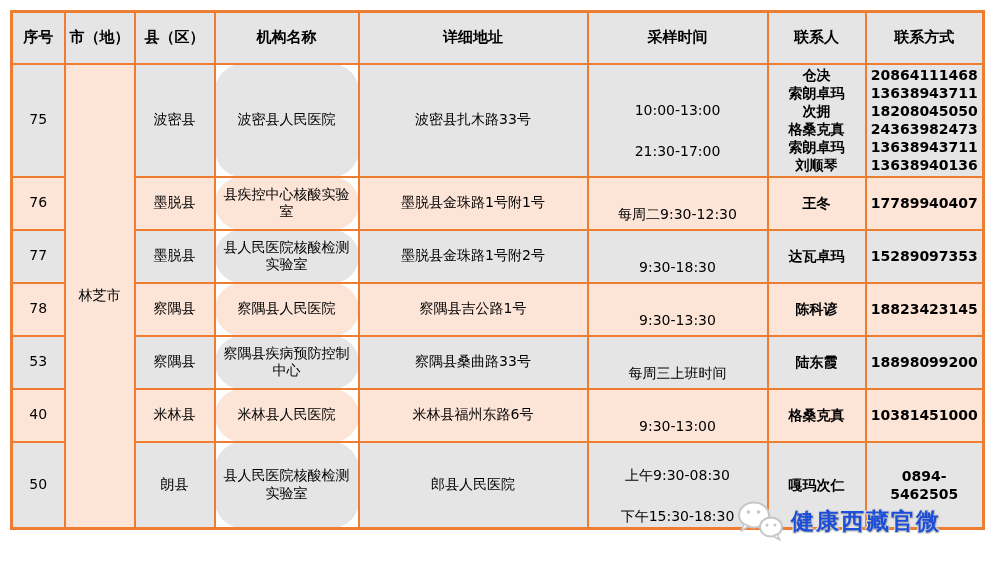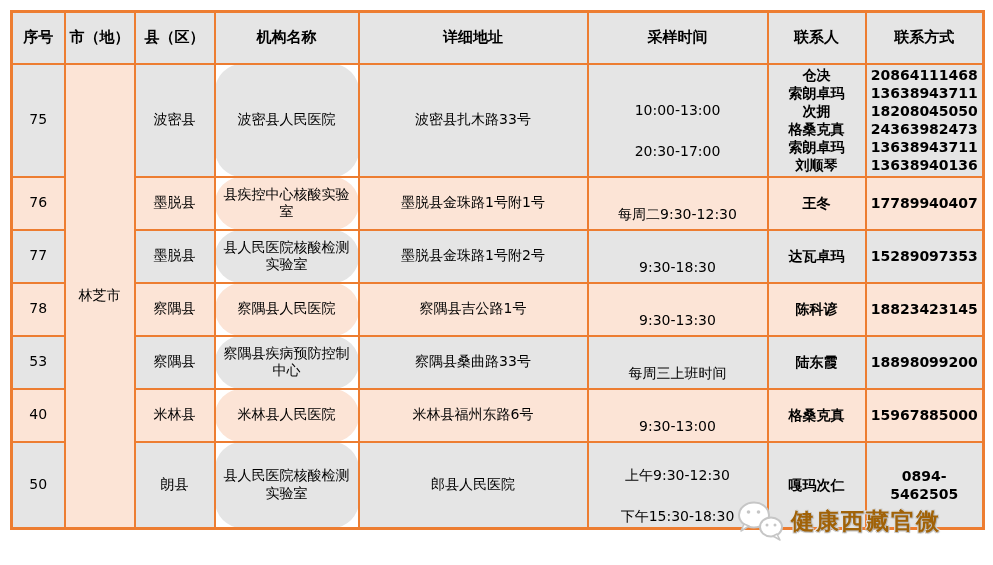--- a/index.html
+++ b/index.html
@@ -43,21 +43,21 @@
   .watermark {
     position:absolute;
     right:52px; top:500px;
     display:flex; align-items:center; gap:6px;
   }
   .wm-icon svg { display:block; }
   .wm-text {
     font-size:23px;
     font-weight:bold;
     letter-spacing:2px;
-    color:#a16207;
+    color:#1d4ed8;
     text-shadow:
       1px 1px 1px #b4b4b4,
       -1px -1px 0 #e3e3e3,
       1px -1px 0 #cfcfcf,
       -1px 1px 0 #cfcfcf;
     white-space:nowrap;
   }
 </style>
 </head>
 <body>
@@ -98,21 +98,21 @@
             <div>波密县</div>
           </td>
           <td class="org-cell">
             <div>波密县人民医院</div>
           </td>
           <td>
             <div>波密县扎木路33号</div>
           </td>
           <td class="time-cell">
             <div>10:00-13:00</div>
-            <div>20:30-17:00</div>
+            <div>21:30-17:00</div>
           </td>
           <td class="contact-cell">
             <div>仓决</div>
             <div>索朗卓玛</div>
             <div>次拥</div>
             <div>格桑克真</div>
             <div>索朗卓玛</div>
             <div>刘顺琴</div>
           </td>
           <td class="phone-cell">
@@ -229,38 +229,38 @@
           <td>
             <div>米林县福州东路6号</div>
           </td>
           <td class="time-cell">
             <div>9:30-13:00</div>
           </td>
           <td class="contact-cell">
             <div>格桑克真</div>
           </td>
           <td class="phone-cell">
-            <div>15967885000</div>
+            <div>10381451000</div>
           </td>
         </tr>
         <tr>
           <td>
             <div>50</div>
           </td>
           <td>
             <div>朗县</div>
           </td>
           <td class="org-cell">
             <div>县人民医院核酸检测实验室</div>
           </td>
           <td>
             <div>郎县人民医院</div>
           </td>
           <td class="time-cell">
-            <div>上午9:30-12:30</div>
+            <div>上午9:30-08:30</div>
             <div>下午15:30-18:30</div>
           </td>
           <td class="contact-cell">
             <div>嘎玛次仁</div>
           </td>
           <td class="phone-cell">
             <div>0894-5462505</div>
           </td>
         </tr>
       </tbody>

